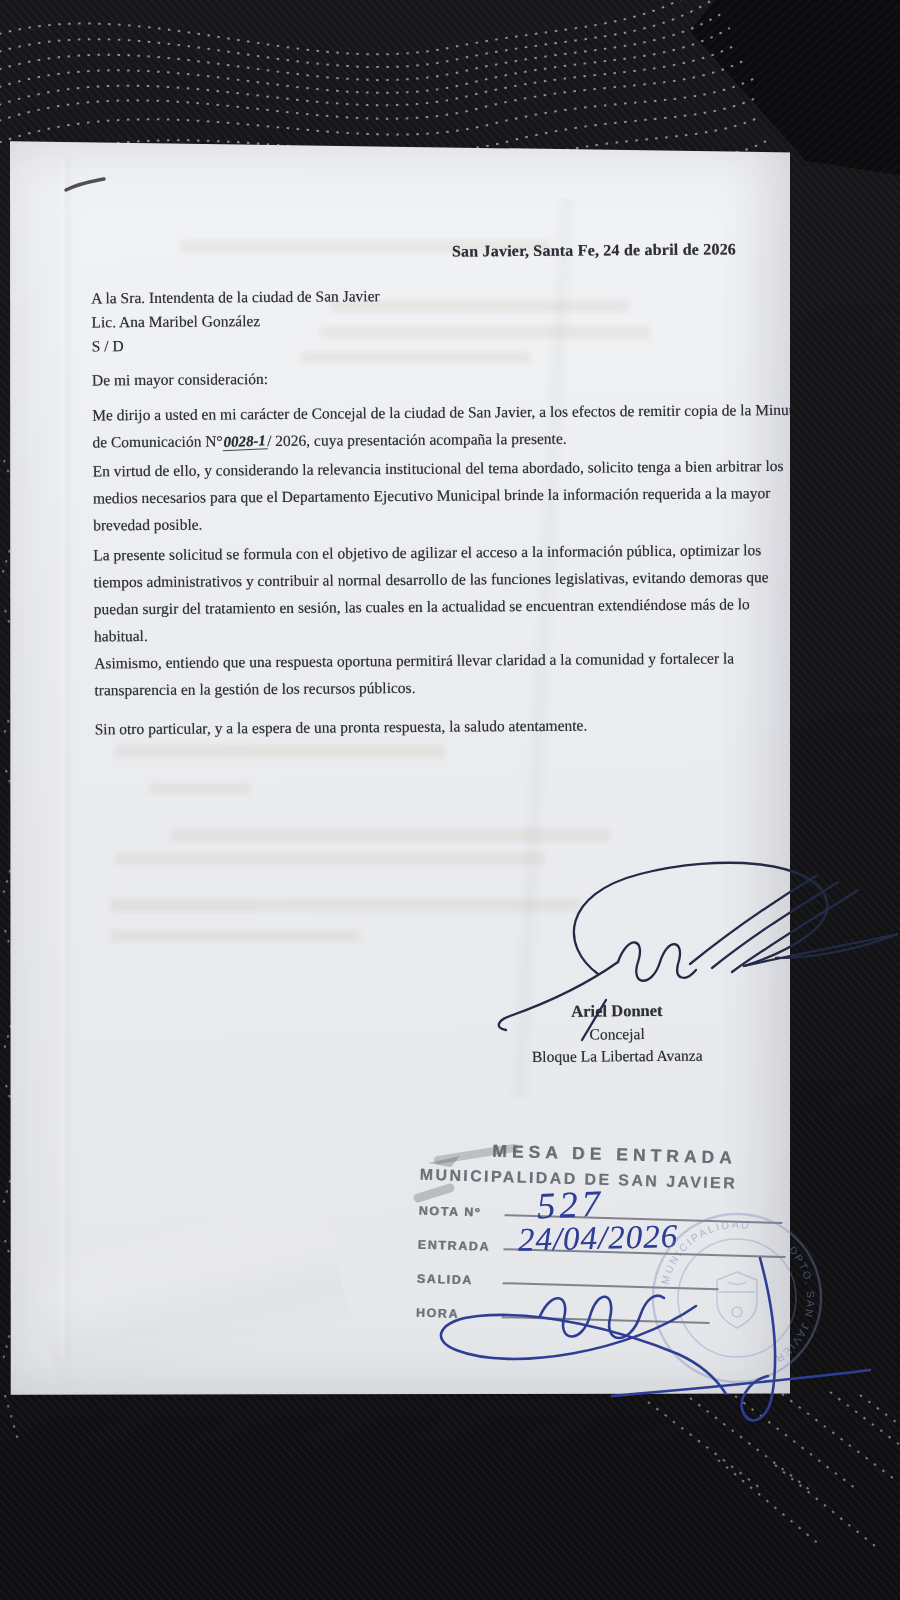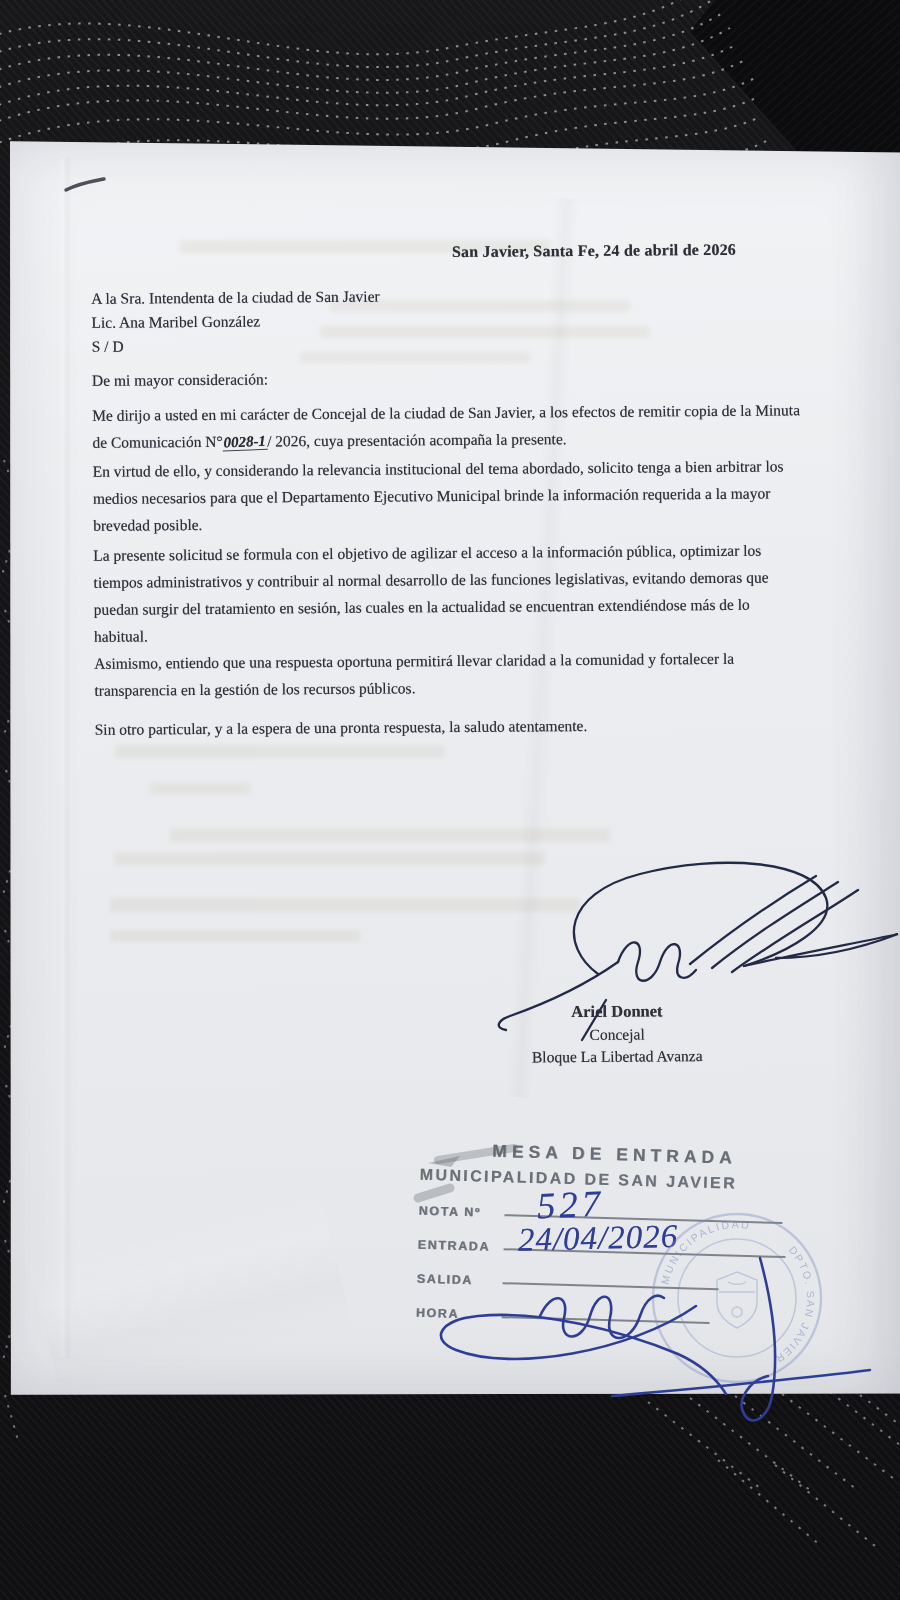--- a/index.html
+++ b/index.html
@@ -12,21 +12,21 @@
       repeating-linear-gradient(48deg, rgba(255,255,255,0.03) 0 2px, rgba(0,0,0,0) 2px 6px),
       linear-gradient(180deg,#17171a 0%,#131316 55%,#0f0f11 100%);}
   #fabric-dark-patch{position:absolute;left:690px;top:0;width:210px;height:175px;
     background:
       repeating-linear-gradient(-42deg, rgba(255,255,255,0.025) 0 2px, rgba(0,0,0,0) 2px 7px),
       #0c0c0e;
     clip-path:polygon(12% 0,100% 0,100% 100%,55% 92%,0 18%);}
   #fabric-dots{position:absolute;inset:0;}
 
   
-  #paper{position:absolute;left:10px;top:138px;width:890px;height:1258px;
+  #paper{position:absolute;left:10px;top:138px;width:780px;height:1258px;
     background:linear-gradient(178deg,#f2f3f5 0%,#ecedf0 38%,#e9eaed 70%,#e4e6e9 100%);
     clip-path:polygon(0 0.25%,100% 1.15%,100% 99.8%,0.1% 99.9%);
     box-shadow:0 14px 30px rgba(0,0,0,.65), -8px 4px 18px rgba(0,0,0,.4);}
   .crease{position:absolute;pointer-events:none;}
   #crease-left{left:48px;top:20px;width:14px;height:1200px;opacity:.22;
     background:linear-gradient(90deg,transparent,rgba(255,255,255,.65),rgba(120,125,135,.25),transparent);}
   #crease-mid{left:520px;top:60px;width:26px;height:900px;opacity:.1;transform:rotate(3deg);
     background:linear-gradient(90deg,transparent,rgba(110,115,128,.5),transparent);}
   #crease-bottom{left:30px;top:1080px;width:300px;height:150px;opacity:.12;transform:rotate(-14deg);
     background:linear-gradient(180deg,transparent,rgba(255,255,255,.7),rgba(120,125,138,.3),transparent);}

